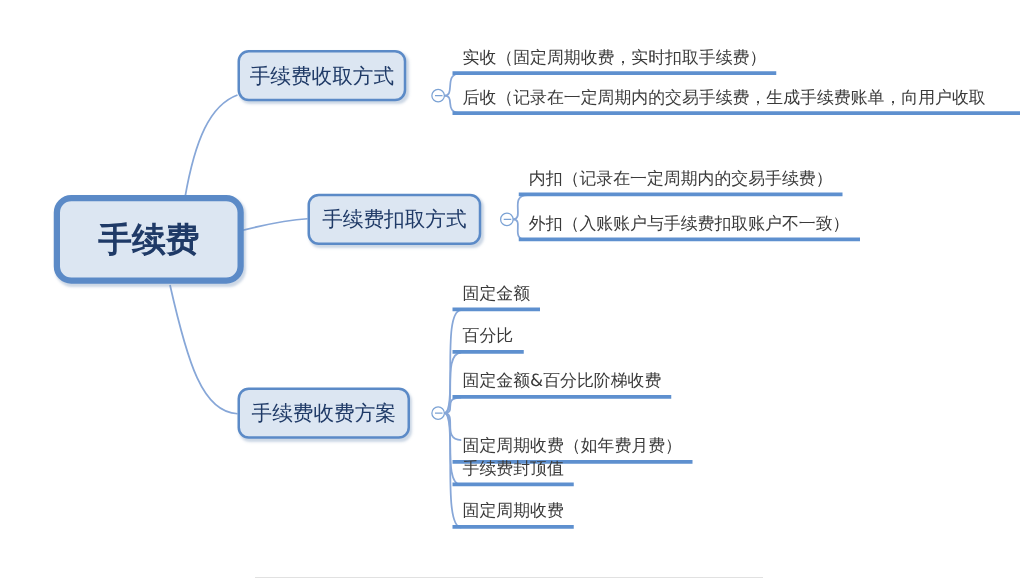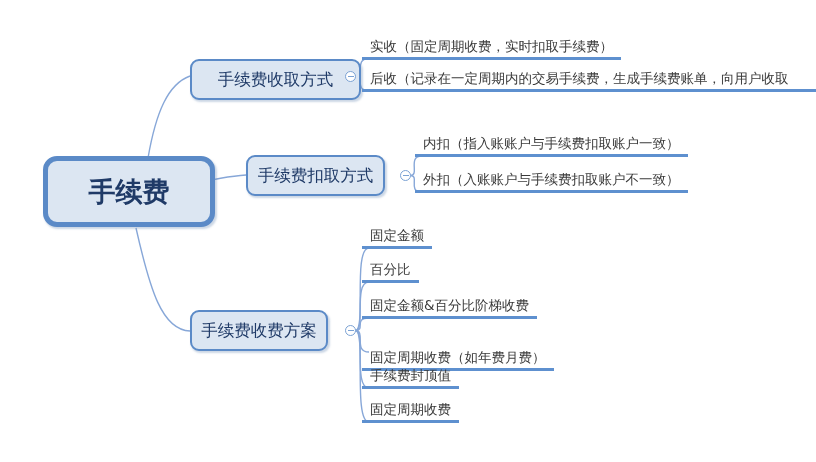--- a/index.html
+++ b/index.html
@@ -15,24 +15,24 @@
   svg.connectors{position:absolute;left:0;top:0;width:816px;height:462px;pointer-events:none;}
   svg.connectors path{fill:none;stroke:var(--curve);stroke-width:1.4;}
   .node{
     position:absolute;display:flex;align-items:center;justify-content:center;
     background:var(--fill);border:2px solid var(--border);border-radius:9px;
     color:var(--boxtext);font-size:16.5px;white-space:nowrap;
     box-shadow:1.5px 2px 2px rgba(110,140,180,.35);
     box-sizing:border-box;
   }
   .node.root{
-    left:43px;top:156px;width:172px;height:71px;
+    left:43px;top:156px;width:152px;height:71px;
     border-width:5px;border-radius:14px;font-size:27px;font-weight:bold;
   }
-  .node.b1{left:190px;top:59px;width:171px;height:41px;}
+  .node.b1{left:190px;top:40px;width:135px;height:41px;}
   .node.b2{left:246px;top:155px;width:139px;height:41px;}
   .node.b3{left:190px;top:310px;width:138px;height:41px;}
   .collapse{
     position:absolute;width:11px;height:11px;border-radius:50%;
     background:#fff;border:1.5px solid var(--collapse);box-sizing:border-box;
     cursor:pointer;
   }
   .collapse::after{
     content:"";position:absolute;left:1.5px;right:1.5px;top:50%;
     margin-top:-0.75px;height:1.5px;background:var(--collapse);
@@ -87,21 +87,21 @@
   <div class="node b2">手续费扣取方式</div>
   <div class="node b3">手续费收费方案</div>
 
   <div class="collapse c1"></div>
   <div class="collapse c2"></div>
   <div class="collapse c3"></div>
 
   <div class="leaf l-b1c1">实收（固定周期收费，实时扣取手续费）</div>
   <div class="leaf l-b1c2">后收（记录在一定周期内的交易手续费，生成手续费账单，向用户收取</div>
 
-  <div class="leaf l-b2c1">内扣（指入账账户与手续费扣取账户一致）</div>
+  <div class="leaf l-b2c1">内扣（记录在一定周期内的交易手续费）</div>
   <div class="leaf l-b2c2">外扣（入账账户与手续费扣取账户不一致）</div>
 
   <div class="leaf l-b3c1">固定金额</div>
   <div class="leaf l-b3c2">百分比</div>
   <div class="leaf l-b3c3">固定金额&amp;百分比阶梯收费</div>
   <div class="leaf l-b3c4">固定周期收费（如年费月费）</div>
   <div class="leaf l-b3c5">手续费封顶值</div>
   <div class="leaf l-b3c6">固定周期收费</div>
 
 </div>

